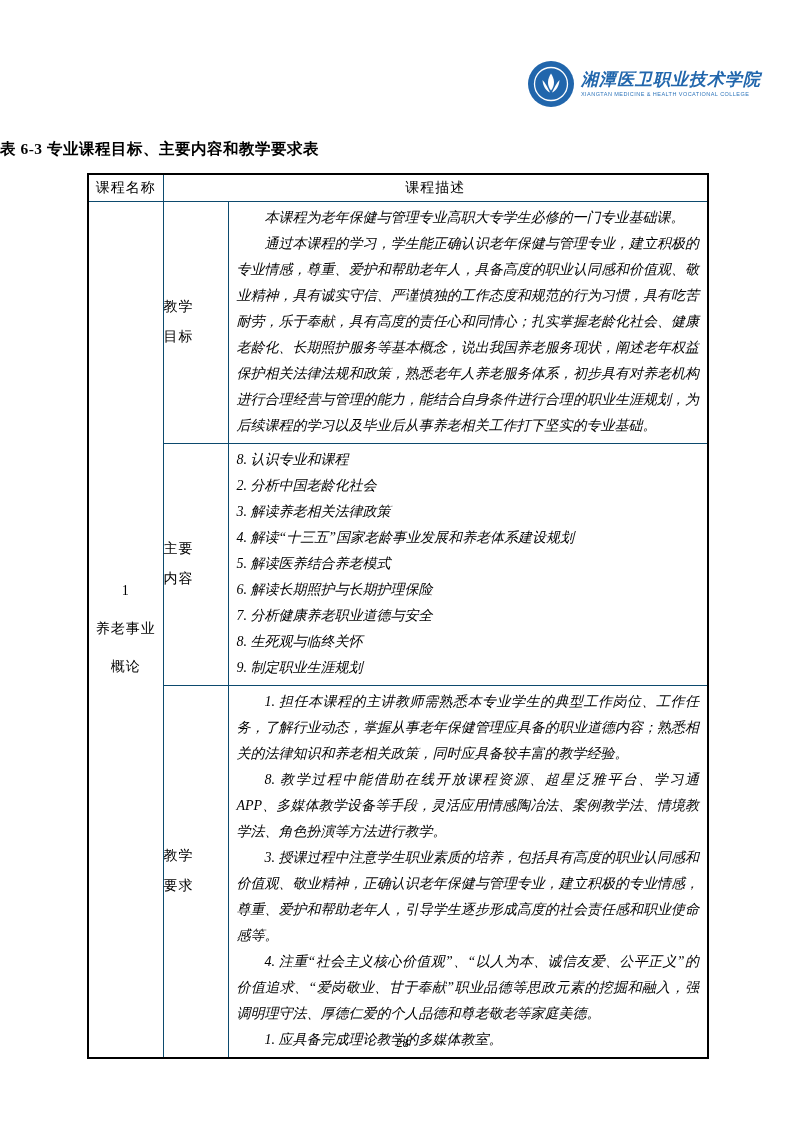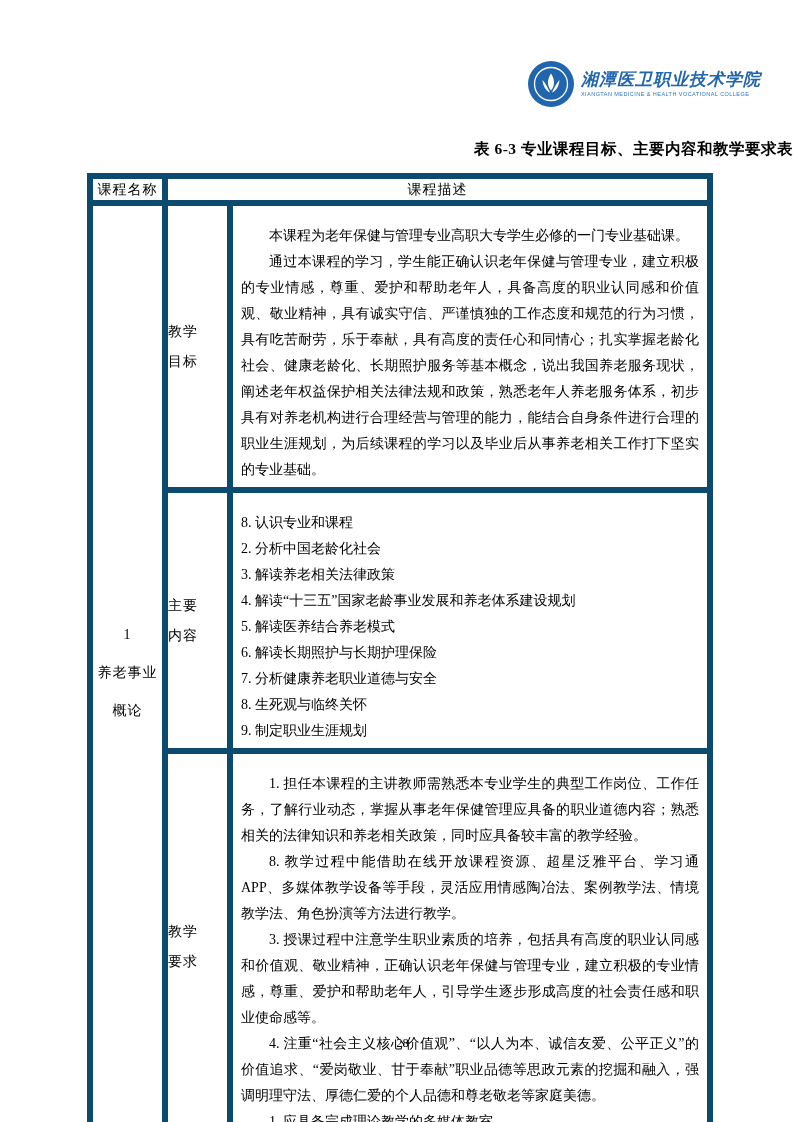--- a/index.html
+++ b/index.html
@@ -46,41 +46,41 @@
     white-space: nowrap;
     margin-top: 2px;
   }
 
   
   .doc-title {
     position: absolute;
     top: 139px;
     left: 0;
     width: 100%;
-    text-align: right;
+    text-align: left;
     font-size: 15.5px;
     font-weight: bold;
     letter-spacing: 0.5px;
   }
 
   
   .table-wrap {
     position: absolute;
     top: 173px;
     left: 87px;
     width: 620px;
   }
   table.course-table {
     border-collapse: collapse;
     table-layout: fixed;
     width: 620px;
     border: 2px solid #000;
   }
   .course-table th, .course-table td {
-    border: 6px solid #0c4a6e;
+    border: 1px solid #0c4a6e;
     font-size: 14px;
     font-weight: normal;
     vertical-align: middle;
   }
   .col-name  { width: 75px; }
   .col-label { width: 65px; }
   .col-desc  { width: 480px; }
   .header-row th {
     height: 27px;
     text-align: center;
@@ -91,23 +91,24 @@
     line-height: 38px;
     letter-spacing: 1px;
   }
   .label-cell {
     text-align: left;
     line-height: 30px;
     letter-spacing: 1px;
   }
   .content-cell {
     vertical-align: top;
-    padding: 17px 8px 4px 8px;
+    padding: 3px 8px 4px 8px;
     line-height: 26px;
     text-align: justify;
+    font-style: italic;
   }
   .content-cell p.indent { text-indent: 2em; }
   .content-cell .plain-item { text-indent: 0; }
 
   
   .page-number {
     position: absolute;
     top: 1036px;
     left: 0;
     width: 100%;

